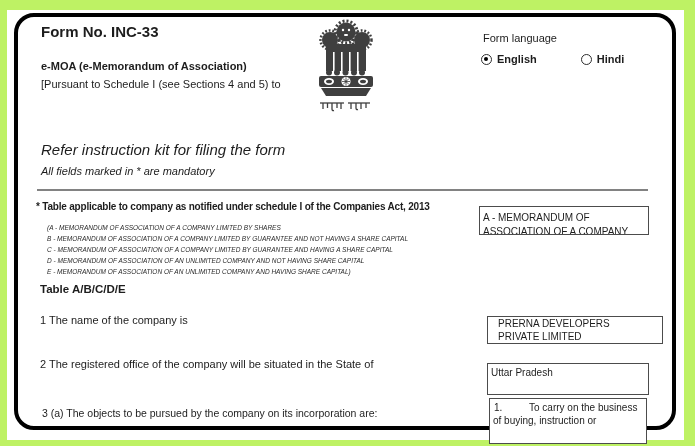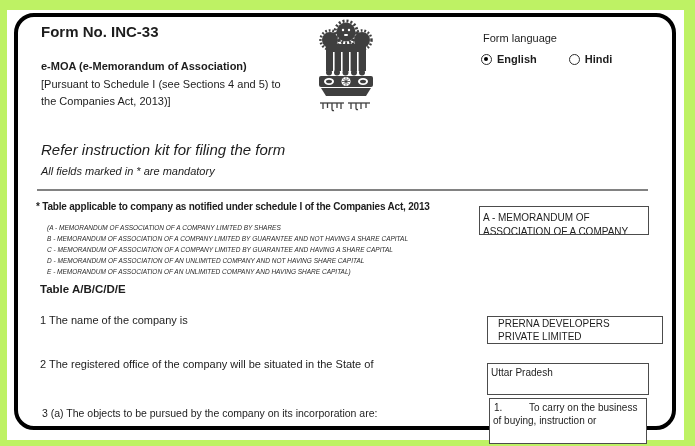--- a/index.html
+++ b/index.html
@@ -4,21 +4,21 @@
 <style>
   html,body{margin:0;padding:0;background:#2b2b2b;}
   .canvas{position:relative;width:695px;height:446px;background:#bef264;overflow:hidden;
           font-family:"Liberation Sans",sans-serif;color:#1d1d1d;}
   .sheet{position:absolute;left:7px;top:10px;width:677px;height:430px;background:#ffffff;}
   .pageborder{position:absolute;left:14px;top:13px;width:654px;height:409px;
               border:4px solid #000;border-radius:20px;}
   .el{position:absolute;white-space:nowrap;}
   .title{left:41px;top:23px;font-size:15px;font-weight:bold;}
   .formlang{left:483px;top:32px;font-size:11px;}
-  .radio-row{left:481px;top:53px;display:flex;gap:32px;font-size:11px;font-weight:bold;}
+  .radio-row{left:481px;top:53px;display:flex;gap:44px;font-size:11px;font-weight:bold;}
   .radio-opt{display:flex;align-items:center;gap:5px;cursor:pointer;}
   .radio{width:11px;height:11px;border:1.2px solid #2d2d2d;border-radius:50%;position:relative;
          display:inline-block;background:#fff;box-sizing:border-box;}
   .radio.checked::after{content:"";position:absolute;left:2.3px;top:2.3px;width:4px;height:4px;
          background:#000;border-radius:50%;}
   .emblem{left:313px;top:19px;width:66px;text-align:center;}
   .emoa{left:41px;top:60px;font-size:11px;font-weight:bold;}
   .pursuant1{left:41px;top:78px;font-size:11px;}
   .pursuant2{left:41px;top:95px;font-size:11px;}
   .instr1{left:41px;top:141px;font-size:15px;font-style:italic;}
@@ -111,21 +111,20 @@
         <path d="M37,84 v6"></path>
           <path d="M42,84 v5 q0,2 2,1.5"></path>
           <path d="M47,84 v6"></path>
           <path d="M52,84 v5"></path>
       </g>
     </svg>
   </div>
 
   <div class="el emoa">e-MOA (e-Memorandum of Association)</div>
   <div class="el pursuant1">[Pursuant to Schedule I (see Sections 4 and 5) to</div>
-  <div class="el pursuant2">the Companies Act, 2013)]</div>
 
   <div class="el instr1">Refer instruction kit for filing the form</div>
   <div class="el instr2">All fields marked in * are mandatory</div>
 
   <div class="divider"></div>
 
   <div class="el tblhead">* Table applicable to company as notified under schedule I of the Companies Act, 2013</div>
 
   <div class="el moalist">
     <div>(A - MEMORANDUM OF ASSOCIATION OF A COMPANY LIMITED BY SHARES</div>

